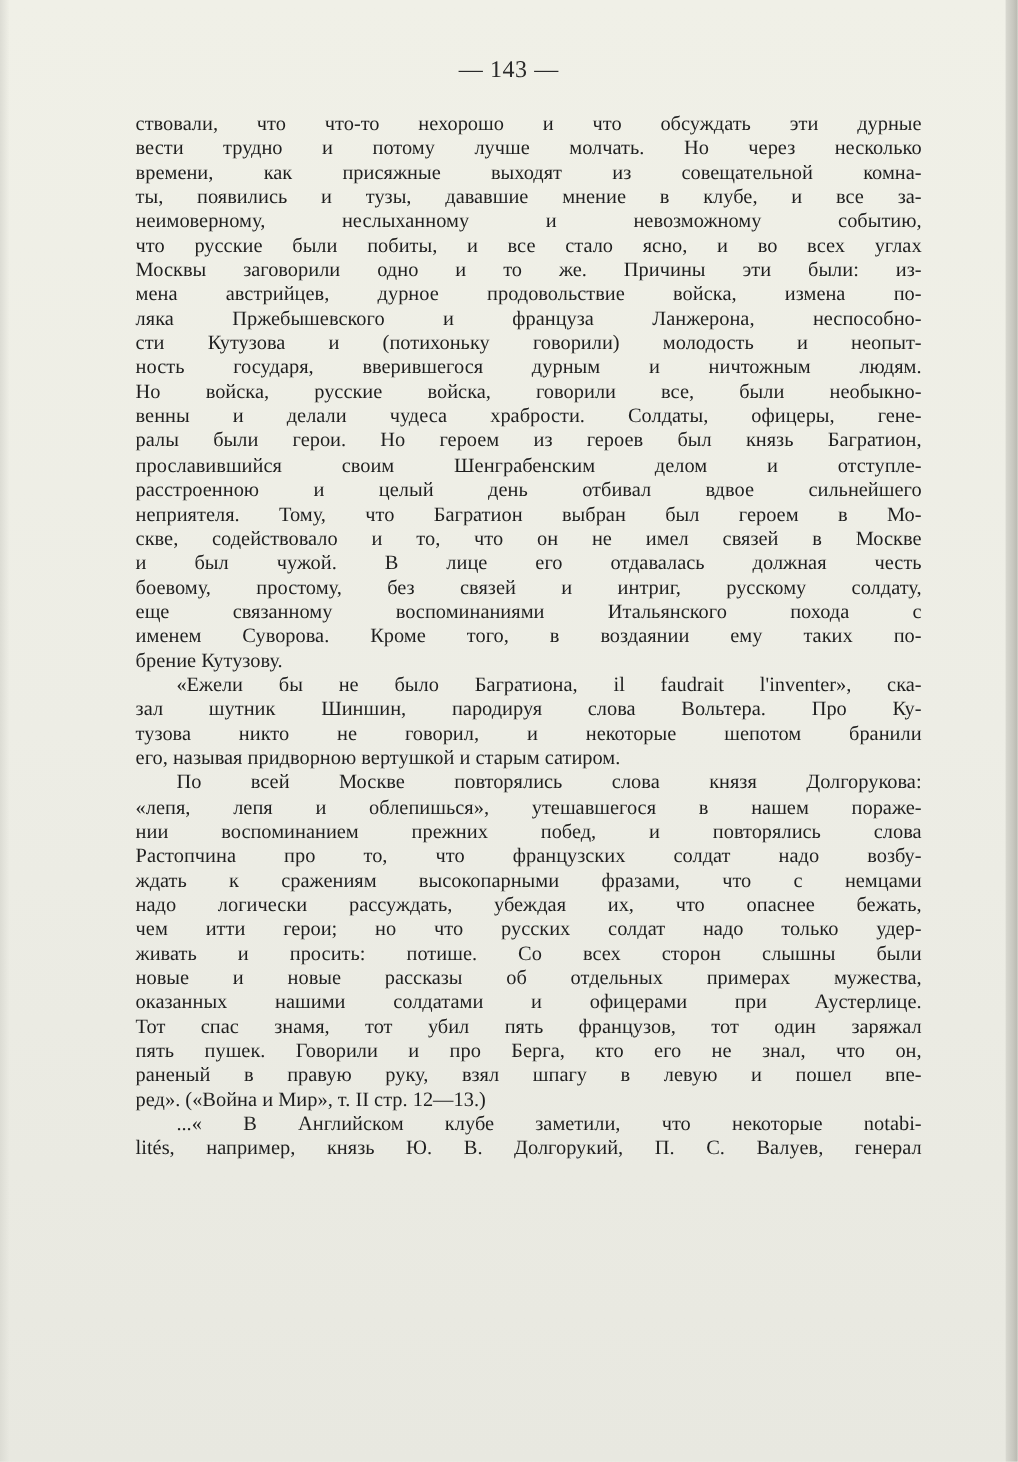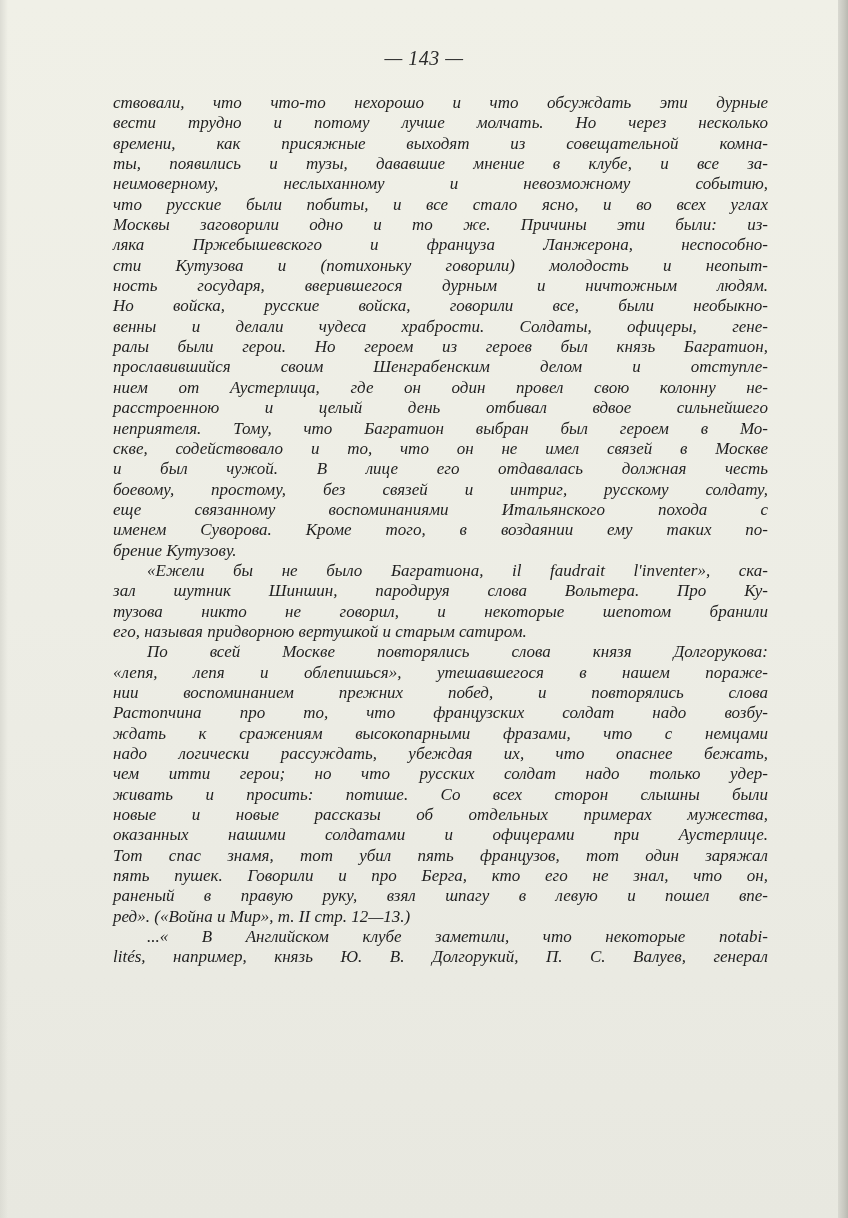--- a/index.html
+++ b/index.html
@@ -13,21 +13,20 @@
       background: #ecece4;
       position: relative;
     }
     .page {
       position: absolute;
       left: 0;
       top: 0;
       width: 838px;
       height: 1218px;
       background: linear-gradient(180deg, #f0f0e7 0%, #ededE5 50%, #e8e8e0 100%);
-      font-style: italic;
     }
     .page-edge {
       position: absolute;
       right: 0;
       top: 0;
       width: 10px;
       height: 1218px;
       background: linear-gradient(90deg, #d9d9d1 0%, #c8c8c0 60%, #b9b9b1 100%);
     }
     .left-shadow {
@@ -83,28 +82,28 @@
 
   <div class="text-block">
 
     <span class="line">ствовали, что что-то нехорошо и что обсуждать эти дурные</span>
     <span class="line">вести трудно и потому лучше молчать. Но через несколько</span>
     <span class="line">времени, как присяжные выходят из совещательной комна-</span>
     <span class="line">ты, появились и тузы, дававшие мнение в клубе, и все за-</span>
     <span class="line">неимоверному, неслыханному и невозможному событию,</span>
     <span class="line">что русские были побиты, и все стало ясно, и во всех углах</span>
     <span class="line">Москвы заговорили одно и то же. Причины эти были: из-</span>
+    <span class="line">мена австрийцев, дурное продовольствие войска, измена по-</span>
     <span class="line">ляка Пржебышевского и француза Ланжерона, неспособно-</span>
     <span class="line">сти Кутузова и (потихоньку говорили) молодость и неопыт-</span>
     <span class="line">ность государя, вверившегося дурным и ничтожным людям.</span>
     <span class="line">Но войска, русские войска, говорили все, были необыкно-</span>
     <span class="line">венны и делали чудеса храбрости. Солдаты, офицеры, гене-</span>
     <span class="line">ралы были герои. Но героем из героев был князь Багратион,</span>
     <span class="line">прославившийся своим Шенграбенским делом и отступле-</span>
-    <span class="line">нием от Аустерлица, где он один провел свою колонну не-</span>
     <span class="line">расстроенною и целый день отбивал вдвое сильнейшего</span>
     <span class="line">неприятеля. Тому, что Багратион выбран был героем в Мо-</span>
     <span class="line">скве, содействовало и то, что он не имел связей в Москве</span>
     <span class="line">и был чужой. В лице его отдавалась должная честь</span>
     <span class="line">боевому, простому, без связей и интриг, русскому солдату,</span>
     <span class="line">еще связанному воспоминаниями Итальянского похода с</span>
     <span class="line">именем Суворова. Кроме того, в воздаянии ему таких по-</span>
     <span class="line last">брение Кутузову.</span>
 
     <span class="line indent">«Ежели бы не было Багратиона, il faudrait l'inventer», ска-</span>

